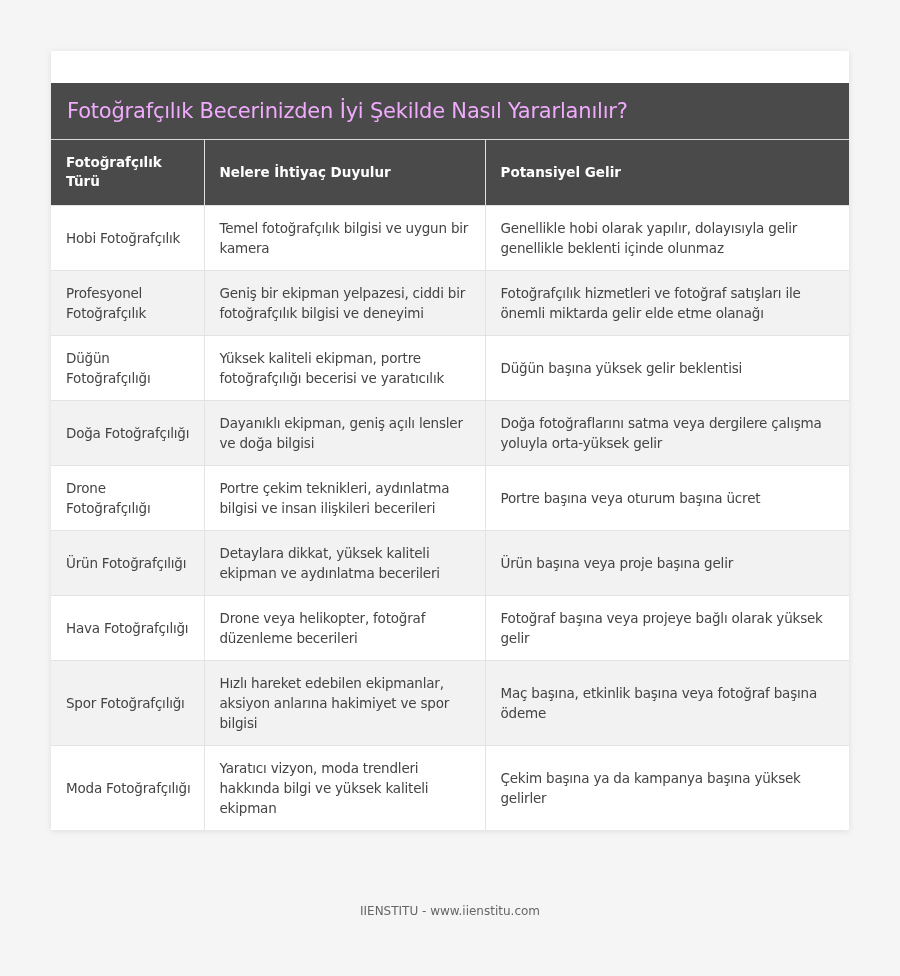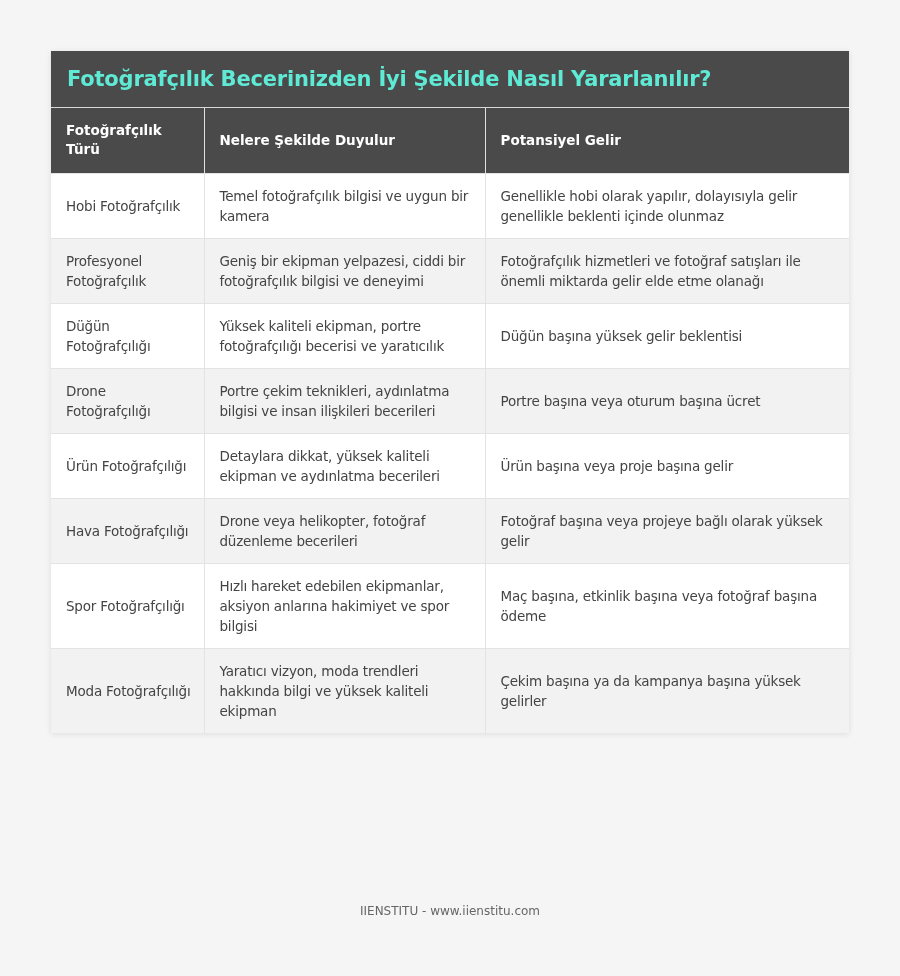--- a/index.html
+++ b/index.html
@@ -19,29 +19,30 @@
       position: absolute;
       left: 51px;
       top: 51px;
       width: 798px;
       background: #fff;
       box-shadow: 0 1px 6px rgba(0,0,0,0.10);
     }
     .title-bar {
       height: 57px;
       background: #4a4a4a;
-      color: #5eead4;
-      font-weight: bold;
+      color: #f0abfc;
+      font-weight: normal;
       font-size: 21px;
       display: flex;
       align-items: center;
       padding-left: 16px;
       border-bottom: 1px solid #d8d8d8;
       box-sizing: border-box;
       letter-spacing: -0.2px;
+      margin-top: 32px;
     }
     table {
       width: 798px;
       border-collapse: collapse;
       table-layout: fixed;
     }
     col.c1 { width: 153px; }
     col.c2 { width: 281px; }
     col.c3 { width: 364px; }
     thead th {
@@ -91,39 +92,44 @@
   <div class="title-bar">Fotoğrafçılık Becerinizden İyi Şekilde Nasıl Yararlanılır?</div>
   <table>
     <colgroup>
         <col class="c1">
         <col class="c2">
         <col class="c3">
       </colgroup>
     <thead>
       <tr>
         <th>Fotoğrafçılık Türü</th>
-        <th>Nelere Şekilde Duyulur</th>
+        <th>Nelere İhtiyaç Duyulur</th>
         <th>Potansiyel Gelir</th>
       </tr>
     </thead>
     <tbody>
       <tr class="h65">
         <td>Hobi Fotoğrafçılık</td>
         <td>Temel fotoğrafçılık bilgisi ve uygun bir kamera</td>
         <td>Genellikle hobi olarak yapılır, dolayısıyla gelir genellikle beklenti içinde olunmaz</td>
       </tr>
       <tr class="h65">
         <td>Profesyonel Fotoğrafçılık</td>
         <td>Geniş bir ekipman yelpazesi, ciddi bir fotoğrafçılık bilgisi ve deneyimi</td>
         <td>Fotoğrafçılık hizmetleri ve fotoğraf satışları ile önemli miktarda gelir elde etme olanağı</td>
       </tr>
       <tr class="h65">
         <td>Düğün Fotoğrafçılığı</td>
         <td>Yüksek kaliteli ekipman, portre fotoğrafçılığı becerisi ve yaratıcılık</td>
         <td>Düğün başına yüksek gelir beklentisi</td>
+      </tr>
+      <tr class="h65">
+        <td>Doğa Fotoğrafçılığı</td>
+        <td>Dayanıklı ekipman, geniş açılı lensler ve doğa bilgisi</td>
+        <td>Doğa fotoğraflarını satma veya dergilere çalışma yoluyla orta-yüksek gelir</td>
       </tr>
       <tr class="h65">
         <td>Drone Fotoğrafçılığı</td>
         <td>Portre çekim teknikleri, aydınlatma bilgisi ve insan ilişkileri becerileri</td>
         <td>Portre başına veya oturum başına ücret</td>
       </tr>
       <tr class="h65">
         <td>Ürün Fotoğrafçılığı</td>
         <td>Detaylara dikkat, yüksek kaliteli ekipman ve aydınlatma becerileri</td>
         <td>Ürün başına veya proje başına gelir</td>

